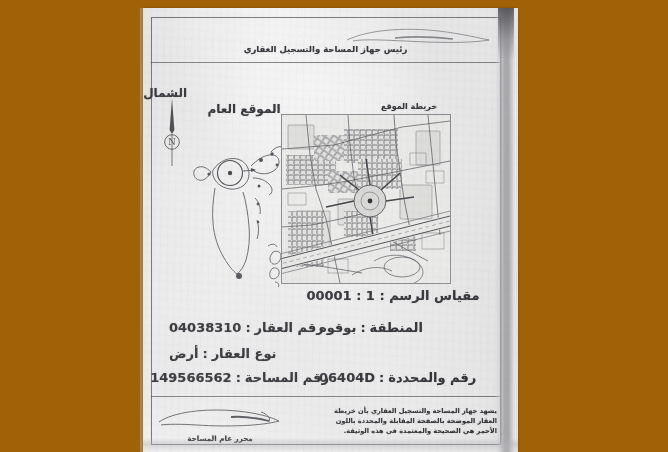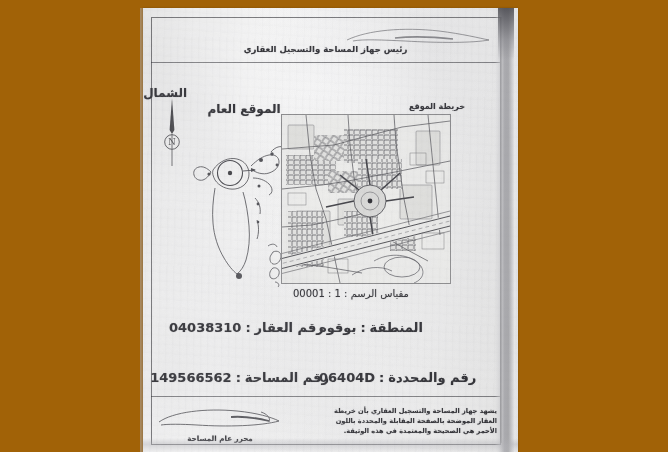--- a/index.html
+++ b/index.html
@@ -141,21 +141,21 @@
     left: 0;
     width: 365px;
     text-align: center;
     font-size: 8.5px;
     font-weight: 700;
     letter-spacing: 0.2px;
   }
 
   .label-map-title {
     top: 94px;
-    left: 204px;
+    left: 176px;
     width: 180px;
     text-align: center;
     font-size: 8px;
     font-weight: 700;
   }
   .label-general-location {
     top: 94px;
     left: 36px;
     width: 130px;
     text-align: center;
@@ -166,23 +166,23 @@
     top: 78px;
     left: 0px;
     width: 44px;
     font-size: 12px;
     font-weight: 700;
   }
   .scale-text {
     top: 280px;
     left: 150px;
     width: 200px;
-    text-align: left;
-    font-size: 10px;
-    font-weight: 400;
+    text-align: center;
+    font-size: 13px;
+    font-weight: 700;
   }
 
   
   .compass {
     position: absolute;
     left: 14px;
     top: 88px;
     width: 30px;
     height: 72px;
   }
@@ -456,20 +456,23 @@
     <div class="field col-right row-1">
       <span>المنطقة</span><span class="fsep">:</span><span class="fval">بوقوه</span>
     </div>
     <div class="field col-right row-3">
       <span>رقم والمحددة</span><span class="fsep">:</span><span class="fval">06404D</span>
     </div>
 
     <div class="field col-left row-1">
       <span>رقم العقار</span><span class="fsep">:</span><span class="fval">04038310</span>
     </div>
+    <div class="field col-left row-2">
+      <span>نوع العقار</span><span class="fsep">:</span><span class="fval">أرض</span>
+    </div>
     <div class="field col-left row-3">
       <span>رقم المساحة</span><span class="fsep">:</span><span class="fval">149566562</span>
     </div>
 
     <div class="cert">
       <div>يشهد جهاز المساحة والتسجيل العقاري بأن خريطة</div>
       <div>العقار الموضحة بالصفحة المقابلة والمحددة باللون</div>
       <div>الأحمر هي الصحيحة والمعتمدة في هذه الوثيقة.</div>
     </div>
 

